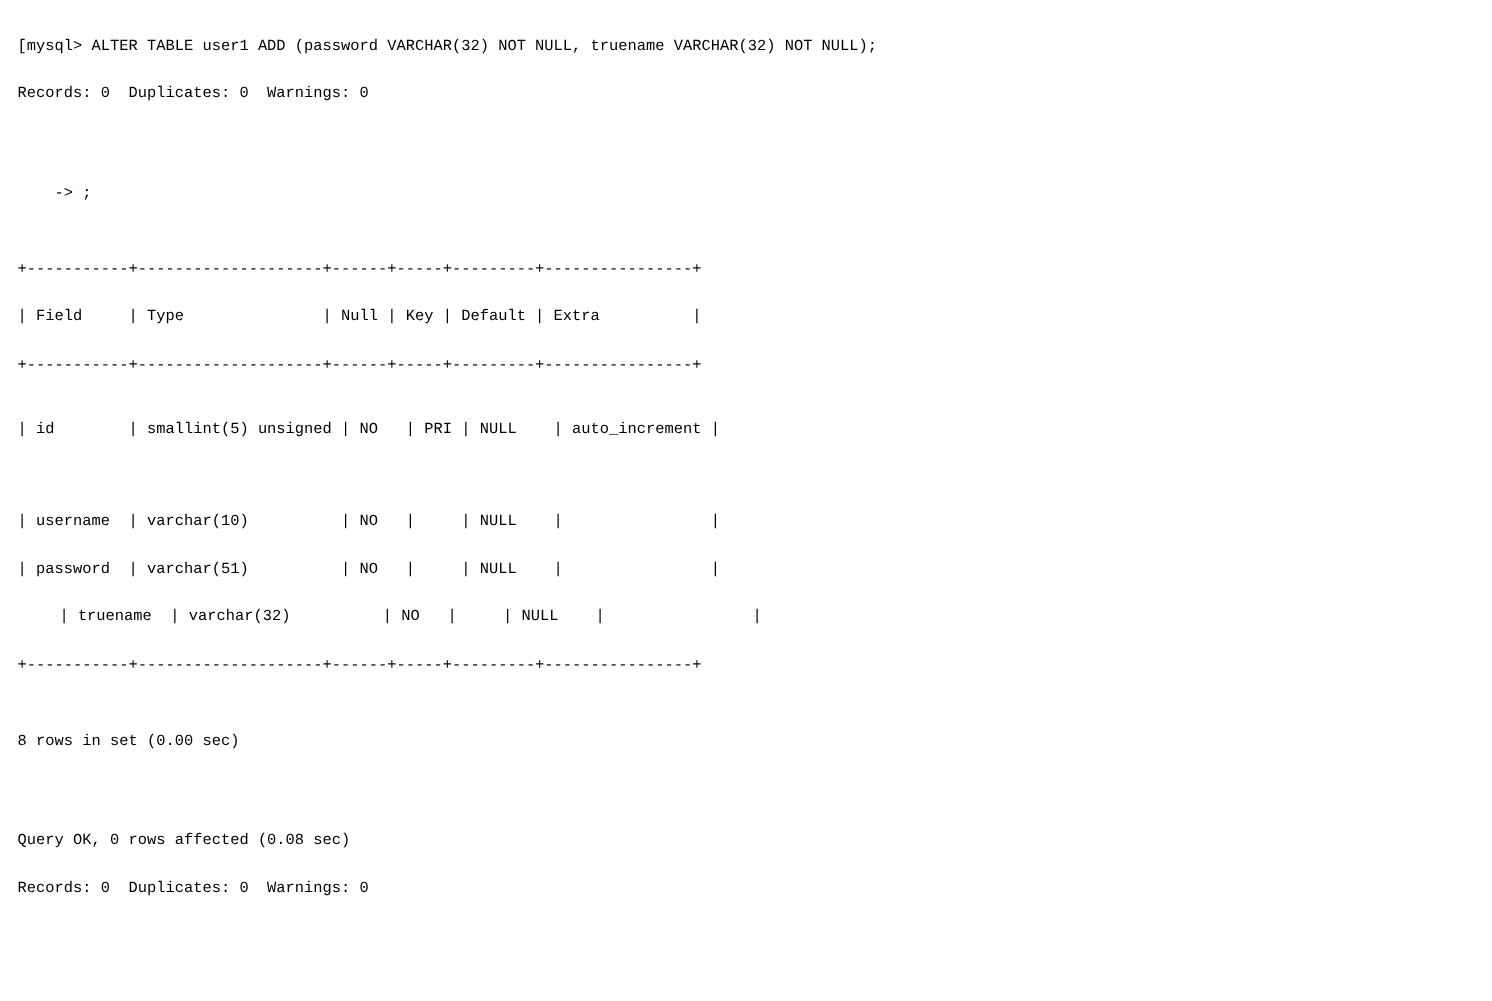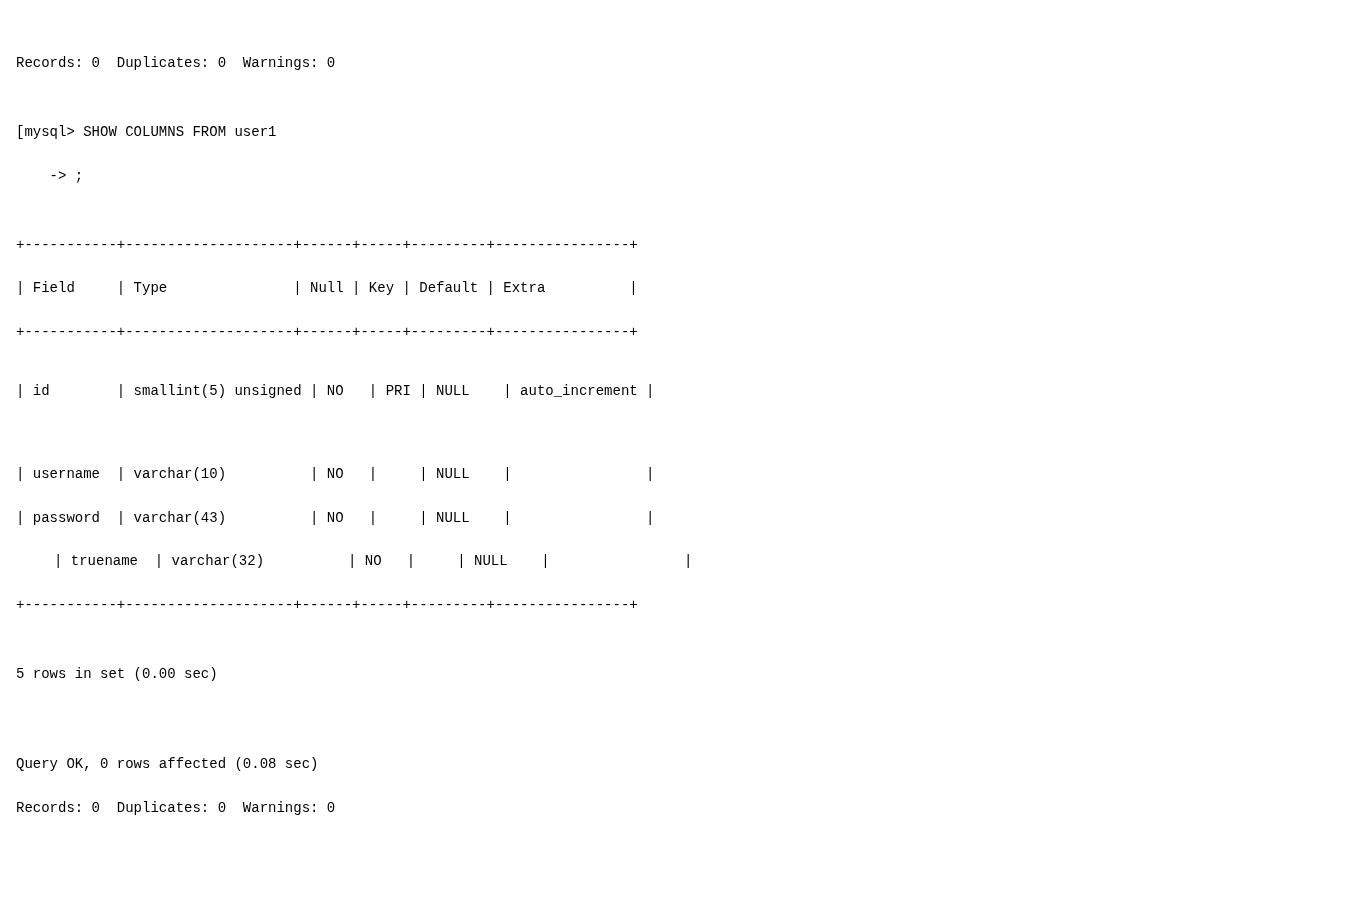--- a/index.html
+++ b/index.html
@@ -24,36 +24,36 @@
     }
 
     .section {
       margin-bottom: 4px;
     }
   </style>
 </head>
 <body>
 
 <div class="terminal-block">
-<div class="section">
+<div class="section"><span style="display: block;">[mysql&gt; ALTER TABLE user1 ADD (password VARCHAR(32) NOT NULL, truename VARCHAR(32) NOT NULL);</span>
 <span style="display: block;">Records: 0  Duplicates: 0  Warnings: 0</span>
 </div>
-<div class="section"><span style="display: block;">[mysql&gt; SHOW COLUMNS FROM user1</span>
+<div class="section">
 <span style="display: block;">    -&gt; ;</span>
 </div>
 <div class="section"><span style="display: block;">+-----------+--------------------+------+-----+---------+----------------+</span>
 <span style="display: block;">| Field     | Type               | Null | Key | Default | Extra          |</span>
 <span style="display: block;">+-----------+--------------------+------+-----+---------+----------------+</span>
 <span style="display: block; margin-top: 16px;">| id        | smallint(5) unsigned | NO   | PRI | NULL    | auto_increment |</span>
 <span style="display: block; margin-top: 40px;">| username  | varchar(10)          | NO   |     | NULL    |                |</span>
-<span style="display: block;">| password  | varchar(43)          | NO   |     | NULL    |                |</span>
+<span style="display: block;">| password  | varchar(51)          | NO   |     | NULL    |                |</span>
 <span style="display: block; margin-left: 38px;">| truename  | varchar(32)          | NO   |     | NULL    |                |</span>
 <span style="display: block;">+-----------+--------------------+------+-----+---------+----------------+</span>
 </div>
-<div class="section"><span style="display: block;">5 rows in set (0.00 sec)</span>
+<div class="section"><span style="display: block;">8 rows in set (0.00 sec)</span>
 </div>
 <div class="section">
 <span style="display: block;">Query OK, 0 rows affected (0.08 sec)</span>
 <span style="display: block;">Records: 0  Duplicates: 0  Warnings: 0</span>
 </div>
 
 
 
 </div>
 

